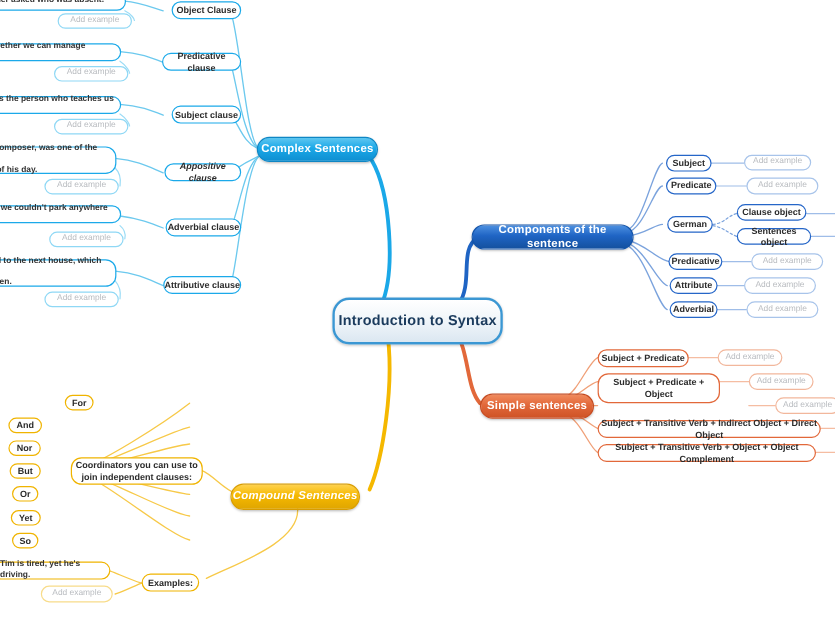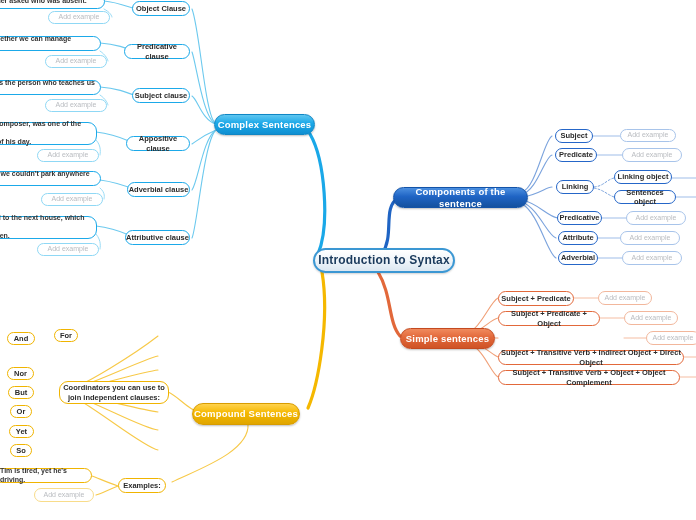--- a/index.html
+++ b/index.html
@@ -29,28 +29,28 @@
   }
 
   
   .main{
     border-radius:13px;color:#ffffff;font-weight:bold;font-size:9.5px;
     box-shadow:0 1px 2px rgba(0,0,0,.25);letter-spacing:.2px;
   }
   .main.cyan{border:1px solid #0f86c4;background:linear-gradient(180deg,#5ec6f0 0%,#1aa8e8 45%,#0f8fd1 100%);}
   .main.blue{border:1px solid #1353a8;background:linear-gradient(180deg,#4b8fe0 0%,#1f64c4 45%,#14519f 100%);justify-content:center;}
   .main.red{border:1px solid #c44a20;background:linear-gradient(180deg,#f08a5d 0%,#e2683a 45%,#cf5326 100%);}
-  .main.gold{border:1px solid #d89c00;background:linear-gradient(180deg,#ffd24d 0%,#f5b800 45%,#e0a600 100%);}
+  .main.gold{border:1px solid #d89c00;background:linear-gradient(180deg,#ffd24d 0%,#f5b800 45%,#e0a600 100%);font-style:italic;}
 
   
   .lvl2{
     background:#ffffff;font-size:7.5px;font-weight:bold;color:#2b2b2b;
     border-width:1.6px;border-style:solid;border-radius:9px;
   }
-  .lvl2.cyan{border-color:#1ba9e9;}
+  .lvl2.cyan{border-color:#1ba9e9;margin-left:11px;}
   .lvl2.blue{border-color:#2566c8;}
   .lvl2.red{border-color:#e2683a;}
   .lvl2.gold{border-color:#f0b400;}
 
   
   .leaf{
     background:#ffffff;font-size:7px;color:#333333;font-weight:bold;
     border-width:1.5px;border-style:solid;border-radius:9px;
     text-align:left;justify-content:flex-start;padding:2px 5px;
   }
@@ -169,21 +169,21 @@
         <path d="M60,392 C80,394 140,446 158,450"></path>
       </g>
 
       <g stroke="#f7c948" stroke-width="1.1">
         <path d="M118,486 C106,482 98,478 92,476"></path>
         <path d="M118,486 C108,490 100,494 96,495"></path>
       </g>
     </g>
   </svg>
 
-  <div class="node root" style="left:277px;top:248px;width:142px;height:25px;margin-left:36px;">
+  <div class="node root" style="left:277px;top:248px;width:142px;height:39px;">
     <span>Introduction to Syntax</span>
   </div>
 
   <div class="node main cyan" style="left:214px;top:114px;width:101px;height:21px;">
     <span>Complex Sentences</span>
   </div>
 
   <div class="node main blue" style="left:393px;top:187px;width:135px;height:21px;">
     <span>Components of the sentence</span>
   </div>
@@ -198,21 +198,21 @@
 
   <div class="node lvl2 cyan" style="left:132px;top:1px;width:58px;height:15px;">
     <span>Object Clause</span>
   </div>
   <div class="node lvl2 cyan" style="left:124px;top:44px;width:66px;height:15px;">
     <span>Predicative clause</span>
   </div>
   <div class="node lvl2 cyan" style="left:132px;top:88px;width:58px;height:15px;">
     <span>Subject clause</span>
   </div>
-  <div class="node lvl2 cyan" style="left:126px;top:136px;width:64px;height:15px;">
+  <div class="node lvl2 cyan" style="left:126px;top:136px;width:64px;height:15px;font-style:italic;">
     <span>Appositive clause</span>
   </div>
   <div class="node lvl2 cyan" style="left:127px;top:182px;width:63px;height:15px;">
     <span>Adverbial clause</span>
   </div>
   <div class="node lvl2 cyan" style="left:125px;top:230px;width:65px;height:15px;">
     <span>Attributive clause</span>
   </div>
 
   <div class="node leaf cyan" style="left:-38px;top:-6px;width:143px;height:15px;">
@@ -267,24 +267,24 @@
   </div>
 
   <div class="node lvl2 blue" style="left:555px;top:148px;width:42px;height:14px;">
     <span>Predicate</span>
   </div>
   <div class="node ghost blue" style="left:622px;top:148px;width:60px;height:14px;">
     <span>Add example</span>
   </div>
 
   <div class="node lvl2 blue" style="left:556px;top:180px;width:38px;height:14px;">
-    <span>Linking</span>
+    <span>German</span>
   </div>
   <div class="node lvl2 blue" style="left:614px;top:170px;width:58px;height:14px;">
-    <span>Linking object</span>
+    <span>Clause object</span>
   </div>
   <div class="node lvl2 blue" style="left:614px;top:190px;width:62px;height:14px;">
     <span>Sentences object</span>
   </div>
 
   <div class="node lvl2 blue" style="left:557px;top:211px;width:45px;height:14px;">
     <span>Predicative</span>
   </div>
   <div class="node ghost blue" style="left:626px;top:211px;width:60px;height:14px;">
     <span>Add example</span>
@@ -304,21 +304,21 @@
     <span>Add example</span>
   </div>
 
   <div class="node lvl2 red" style="left:498px;top:291px;width:76px;height:15px;">
     <span>Subject + Predicate</span>
   </div>
   <div class="node ghost red" style="left:598px;top:291px;width:54px;height:14px;">
     <span>Add example</span>
   </div>
 
-  <div class="node lvl2 red" style="left:498px;top:311px;width:102px;height:15px;">
+  <div class="node lvl2 red" style="left:498px;top:311px;width:102px;height:25px;">
     <span>Subject + Predicate + Object</span>
   </div>
   <div class="node ghost red" style="left:624px;top:311px;width:54px;height:14px;">
     <span>Add example</span>
   </div>
 
   <div class="node ghost red" style="left:646px;top:331px;width:54px;height:14px;">
     <span>Add example</span>
   </div>
 
@@ -331,21 +331,21 @@
   </div>
 
   <div class="node lvl2 gold" style="left:59px;top:381px;width:110px;height:23px;font-weight:bold;">
     <span>Coordinators you can use to
 join independent clauses:</span>
   </div>
 
   <div class="node lvl2 gold" style="left:9px;top:329px;width:24px;height:13px;margin-left:45px;">
     <span>For</span>
   </div>
-  <div class="node lvl2 gold" style="left:7px;top:332px;width:28px;height:13px;">
+  <div class="node lvl2 gold" style="left:7px;top:348px;width:28px;height:13px;">
     <span>And</span>
   </div>
   <div class="node lvl2 gold" style="left:7px;top:367px;width:27px;height:13px;">
     <span>Nor</span>
   </div>
   <div class="node lvl2 gold" style="left:8px;top:386px;width:26px;height:13px;">
     <span>But</span>
   </div>
   <div class="node lvl2 gold" style="left:10px;top:405px;width:22px;height:13px;">
     <span>Or</span>

